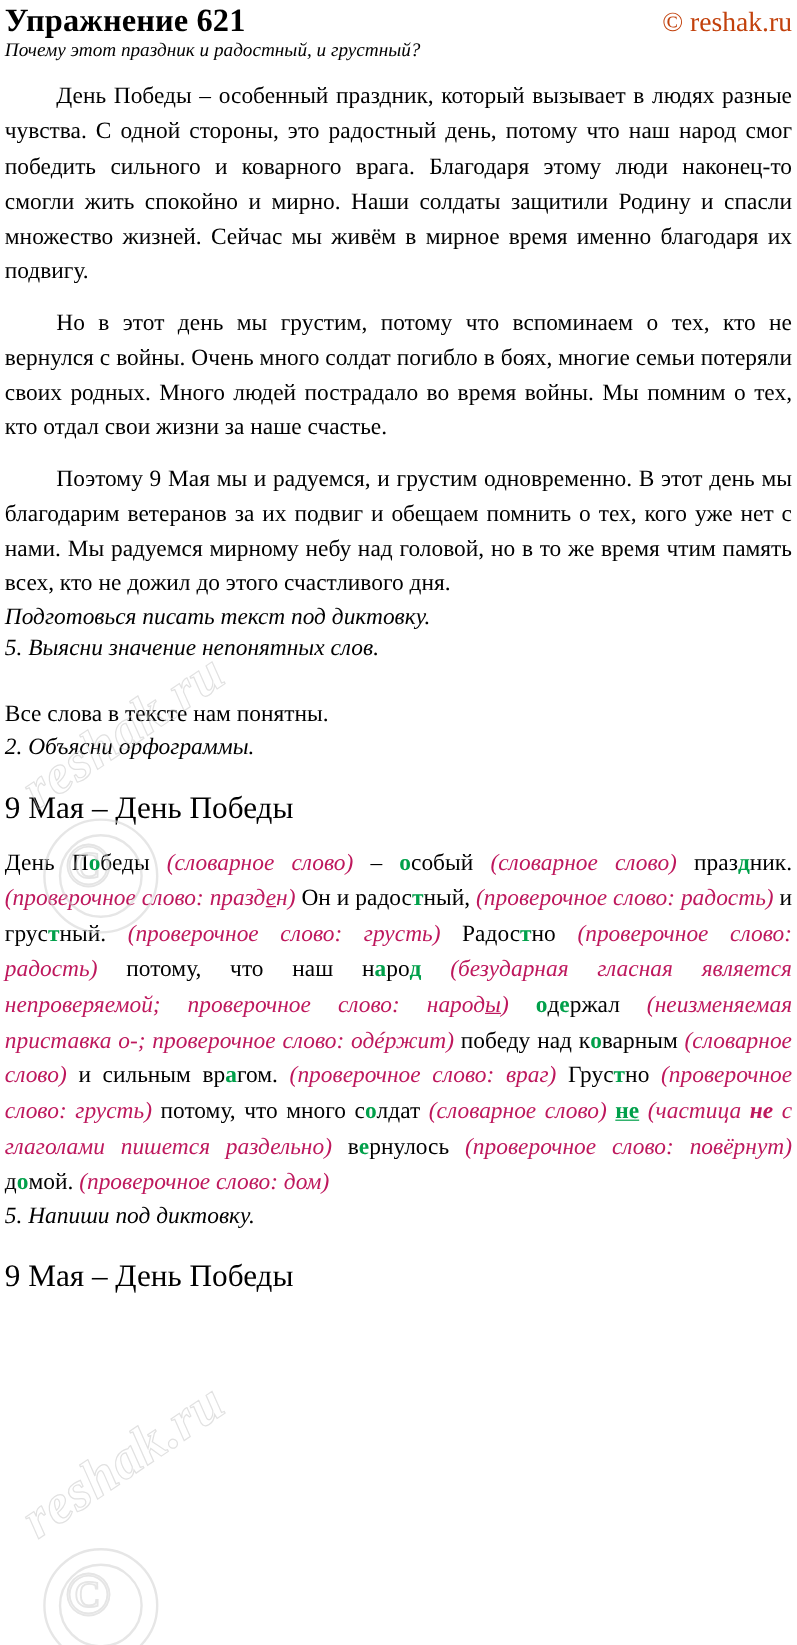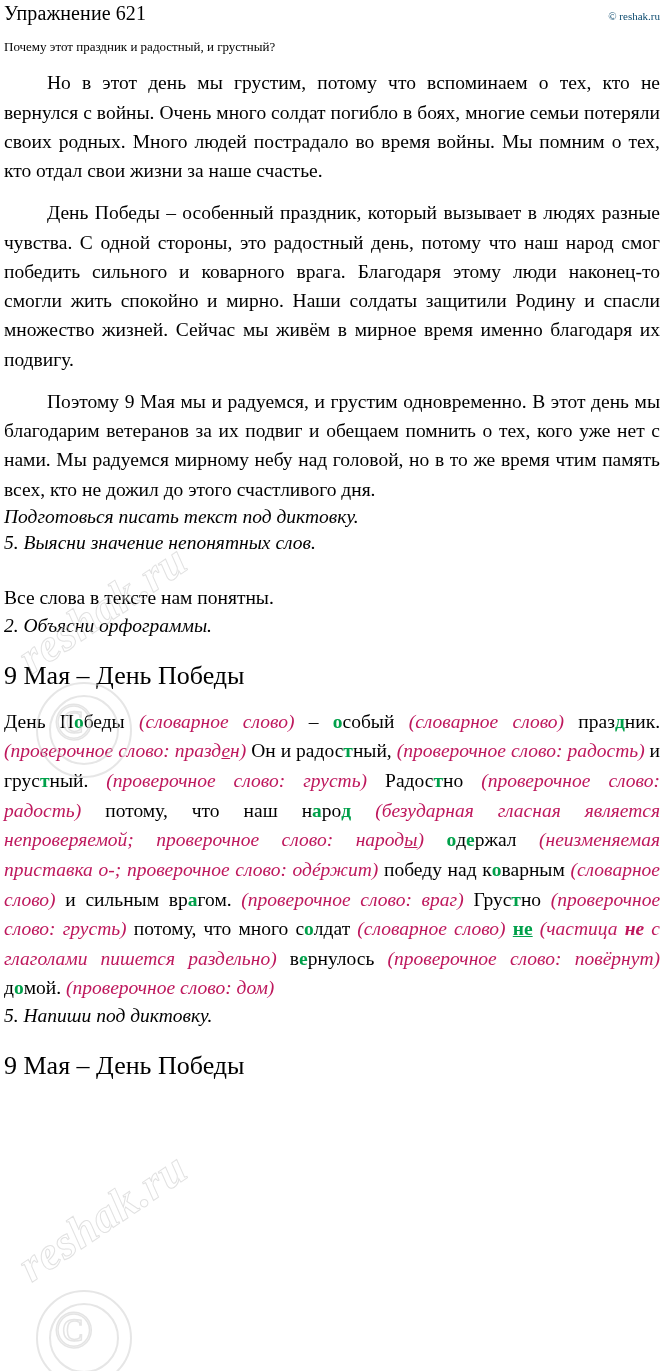--- a/index.html
+++ b/index.html
@@ -25,40 +25,40 @@
   }
 
   
   .header {
     display: flex;
     align-items: baseline;
     justify-content: space-between;
     padding: 2px 4px 0 4px;
   }
   .ex-title {
-    font-size: 20px;
-    font-weight: normal;
+    font-size: 27px;
+    font-weight: bold;
     letter-spacing: 0.1px;
     text-align: right;
   }
   .copyright {
-    font-size: 11px;
-    color: #0c4a6e;
+    font-size: 23px;
+    color: #c2410c;
     white-space: nowrap;
   }
 
   
   .block {
     padding: 0 4px;
     box-sizing: border-box;
   }
   .q-italic {
-    font-size: 13px;
+    font-style: italic;
+    font-size: 16px;
     line-height: 1.25;
-    margin-top: 14px;
   }
   .para {
     font-size: 19.5px;
     line-height: 1.5;
     text-align: justify;
     text-indent: 2.2em;
     margin-top: 13px;
     hyphens: none;
   }
   .plain {
@@ -184,22 +184,22 @@
     <div class="wm-text" style="left:6px; top:14px;">reshak.ru</div>
   </div>
 
   <div class="header">
     <div class="ex-title">Упражнение 621</div>
     <div class="copyright">© reshak.ru</div>
   </div>
 
   <div class="block q-italic">Почему этот праздник и радостный, и грустный?</div>
 
+  <div class="block para">День Победы – особенный праздник, который вызывает в людях разные чувства. С одной стороны, это радостный день, потому что наш народ смог победить сильного и коварного врага. Благодаря этому люди наконец-то смогли жить спокойно и мирно. Наши солдаты защитили Родину и спасли множество жизней. Сейчас мы живём в мирное время именно благодаря их подвигу.</div>
   <div class="block para">Но в этот день мы грустим, потому что вспоминаем о тех, кто не вернулся с войны. Очень много солдат погибло в боях, многие семьи потеряли своих родных. Много людей пострадало во время войны. Мы помним о тех, кто отдал свои жизни за наше счастье.</div>
-  <div class="block para">День Победы – особенный праздник, который вызывает в людях разные чувства. С одной стороны, это радостный день, потому что наш народ смог победить сильного и коварного врага. Благодаря этому люди наконец-то смогли жить спокойно и мирно. Наши солдаты защитили Родину и спасли множество жизней. Сейчас мы живём в мирное время именно благодаря их подвигу.</div>
   <div class="block para">Поэтому 9 Мая мы и радуемся, и грустим одновременно. В этот день мы благодарим ветеранов за их подвиг и обещаем помнить о тех, кого уже нет с нами. Мы радуемся мирному небу над головой, но в то же время чтим память всех, кто не дожил до этого счастливого дня.</div>
 
   <div class="block italic-line">Подготовься писать текст под диктовку.</div>
 
   <div class="block italic-line">5. Выясни значение непонятных слов.</div>
   <div class="block plain">Все слова в тексте нам понятны.</div>
 
   <div class="block italic-line">2. Объясни орфограммы.</div>
   <div class="block bold-head">9 Мая – День Победы</div>
   <div class="analysis" id="analysis-body"><span>День П<span class="og">о</span>беды</span> <span class="note">(словарное слово)</span> <span>–</span> <span><span class="og">о</span>собый</span> <span class="note">(словарное слово)</span> <span>праз<span class="og">д</span>ник.</span> <span class="note">(проверочное слово: празд<u>е</u>н)</span> <span>Он и</span> <span>радос<span class="og">т</span>ный,</span> <span class="note">(проверочное слово: радость)</span> <span>и</span> <span>грус<span class="og">т</span>ный.</span> <span class="note">(проверочное слово: грусть)</span> <span>Радос<span class="og">т</span>но</span> <span class="note">(проверочное слово: радость)</span> <span>потому, что наш</span> <span>н<span class="og">а</span>ро<span class="og">д</span></span> <span class="note">(безударная гласная является непроверяемой; проверочное слово: народ<u>ы</u>)</span> <span><span class="og">о</span>д<span class="og">е</span>ржал</span> <span class="note">(неизменяемая приставка о-; проверочное слово: одéржит)</span> <span>победу над</span> <span>к<span class="og">о</span>варным</span> <span class="note">(словарное слово)</span> <span>и сильным</span> <span>вр<span class="og">а</span>гом.</span> <span class="note">(проверочное слово: враг)</span> <span>Грус<span class="og">т</span>но</span> <span class="note">(проверочное слово: грусть)</span> <span>потому, что много</span> <span>с<span class="og">о</span>лдат</span> <span class="note">(словарное слово)</span> <span><span class="og-u">не</span></span> <span class="note">(частица <b>не</b> с глаголами пишется раздельно)</span> <span>в<span class="og">е</span>рнулось</span> <span class="note">(проверочное слово: повёрнут)</span> <span>д<span class="og">о</span>мой.</span> <span class="note">(проверочное слово: дом)</span></div>

